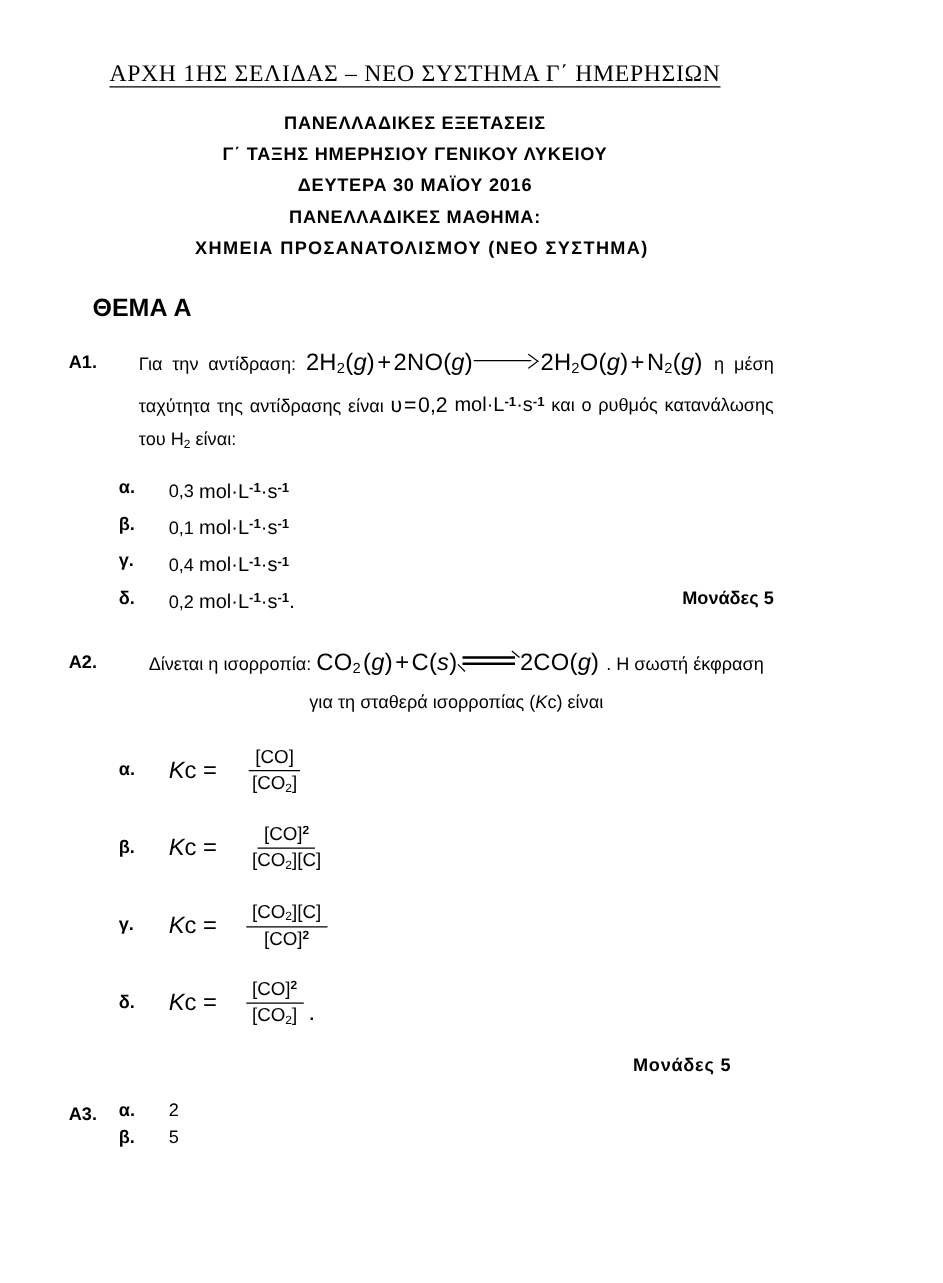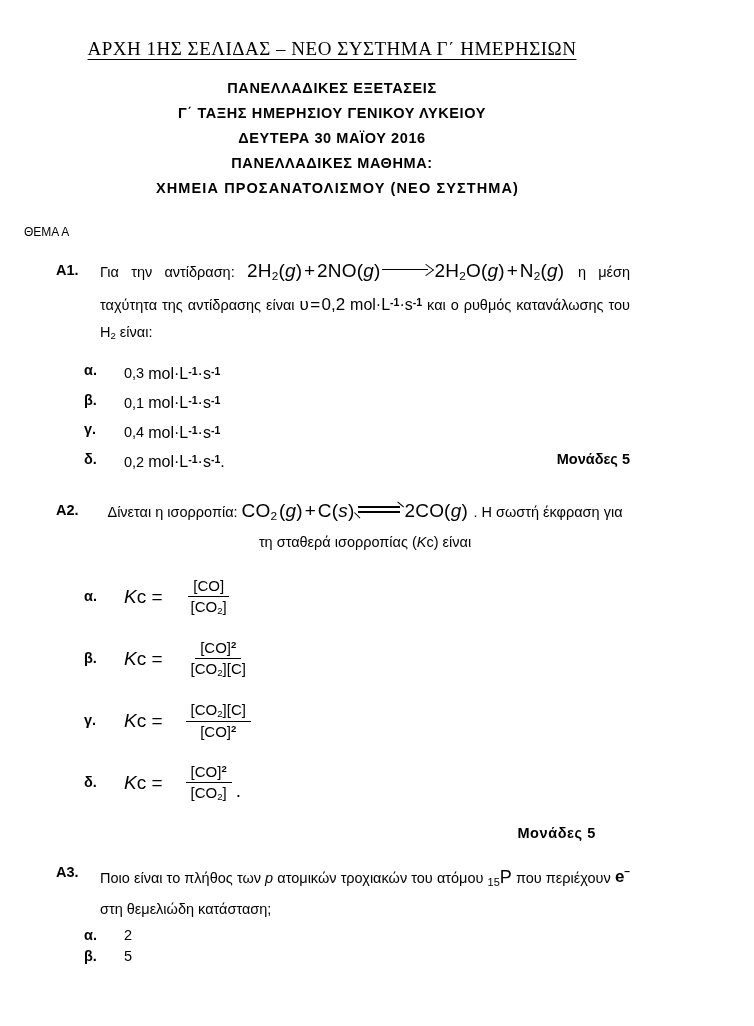--- a/index.html
+++ b/index.html
@@ -12,21 +12,21 @@
     height: 1026px;
     font-family: "Liberation Sans", sans-serif;
     color: #000000;
     position: relative;
     overflow: hidden;
   }
   .page {
     position: relative;
     width: 664px;
     height: 1026px;
-    padding: 0;
+    padding: 11px;
     box-sizing: border-box;
   }
 
   
   .doc-header {
     text-align: center;
     font-family: "Liberation Serif", serif;
     font-size: 19px;
     letter-spacing: 0.5px;
     padding-top: 38px;
@@ -43,43 +43,43 @@
     letter-spacing: 0.6px;
     line-height: 25px;
   }
   .head-line.wide {
     letter-spacing: 1.1px;
     margin-left: 11px;
   }
 
   
   .theme-title {
-    font-weight: normal;
-    font-size: 12px;
-    margin-left: 24px;
+    font-weight: bold;
+    font-size: 20px;
+    margin-left: 63px;
     margin-top: 24px;
   }
   .intro {
     margin: 16px 44px 0 44px;
     font-size: 14.5px;
     line-height: 25px;
     text-align: justify;
   }
   .intro b { font-weight: bold; }
 
   
   .q {
     margin: 18px 34px 0 44px;
     position: relative;
     font-size: 14.5px;
     line-height: 27px;
   }
   .q-label {
     position: absolute;
-    left: 12px;
+    left: 0;
     top: 0;
     font-weight: bold;
     width: 46px;
   }
   .q-body {
     margin-left: 56px;
     text-align: justify;
   }
   .q-body.nojust { text-align: center; }
 
@@ -340,23 +340,20 @@
         </div>
         <div class="trailing-dot">.</div>
       </div>
     </div>
 
     <div class="marks" style="margin-top:2px;">Μονάδες  5</div>
   </div>
 
   <div class="q" style="margin-top:12px;">
     <div class="q-label">Α3.</div>
-    <div class="q-body">
-      Ποιο είναι το πλήθος των <span style="font-style:italic;">p</span> ατομικών τροχιακών του ατόμου <span style="font-size:11px;vertical-align:-0.32em;">15</span><span style="font-size:18px;">P</span> που περιέχουν <span style="font-size:17px;font-weight:bold;">e<sup style="font-size:0.6em;">–</sup></span> στη θεμελιώδη κατάσταση;
-    </div>
 
     <div class="options tight" style="margin-top:2px;">
       <div class="opt-row">
         <div class="opt-letter">α.</div>
         <div class="opt-text">2</div>
       </div>
       <div class="opt-row">
         <div class="opt-letter">β.</div>
         <div class="opt-text">5</div>
       </div>

